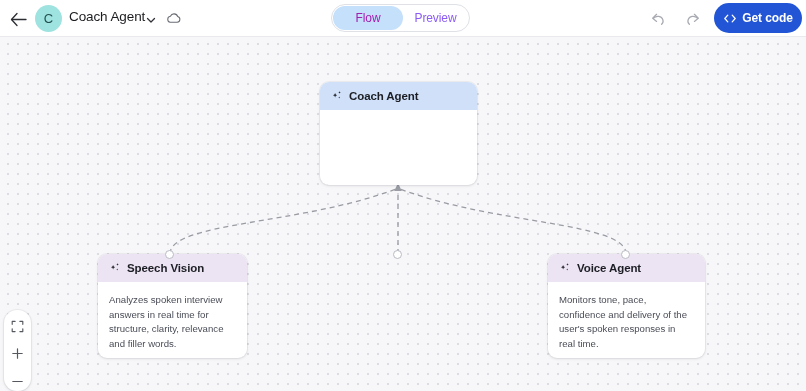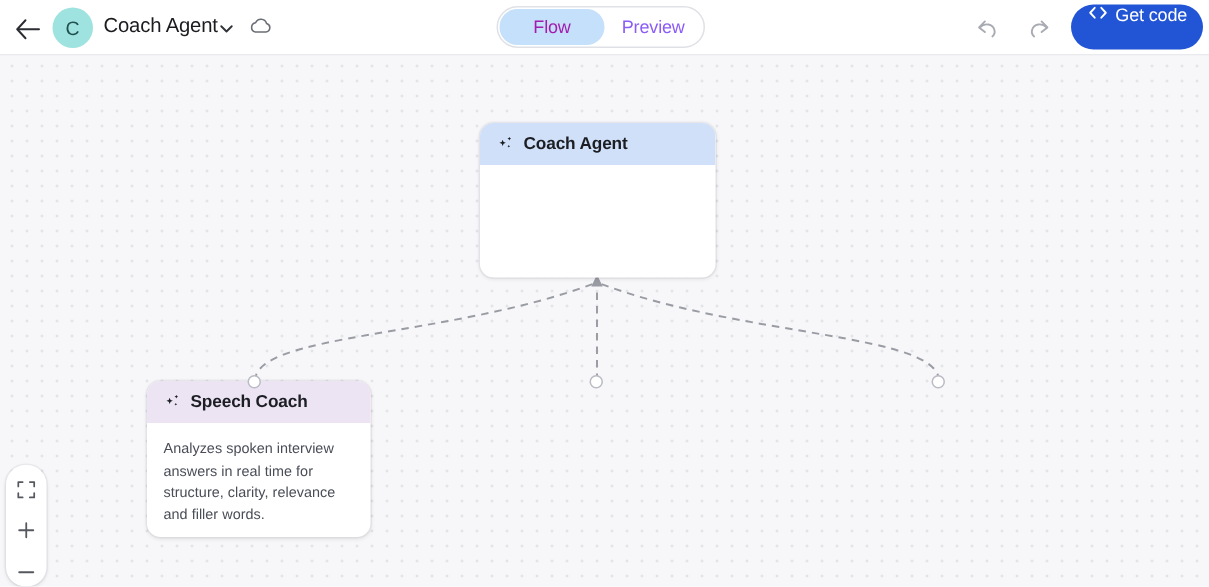--- a/index.html
+++ b/index.html
@@ -119,24 +119,25 @@
   .icon-btn.undo { left: 647px; }
   .icon-btn.redo { left: 683px; }
 
   .getcode {
     position: absolute;
     left: 714px; top: 3px;
     width: 88px; height: 30px;
     border-radius: 15px;
     background: #2255d6;
     display: flex;
-    align-items: flex-start;
+    align-items: center;
     justify-content: center;
     gap: 5px;
     cursor: pointer;
+    font-weight: bold;
   }
   .getcode-label {
     font-size: 12px;
     color: #ffffff;
     letter-spacing: -0.1px;
   }
   .code-icon { display: block; }
 
   
   .canvas {
@@ -319,28 +320,39 @@
     </div>
 
     <div class="handle" style="left:165px; top:213px;"></div>
     <div class="node" style="left:98px; top:217px; width:149px; height:104px;">
       <div class="node-header purple">
         <svg class="spark-icon" width="12" height="12" viewBox="0 0 12 12" fill="none">
           <path d="M4.1 3.1l.62 1.52 1.52.62-1.52.62-.62 1.52-.62-1.52L1.96 5.24l1.52-.62z" fill="#1c1e24"></path>
           <path d="M8.55 1.2l.35.88.88.35-.88.35-.35.88-.35-.88-.88-.35.88-.35z" fill="#1c1e24"></path>
           <path d="M8.2 6.6l.26.64.64.26-.64.26-.26.64-.26-.64L7.3 7.5l.64-.26z" fill="#1c1e24"></path>
         </svg>
-        <span class="node-title">Speech Coach</span>
+        <span class="node-title">Speech Vision</span>
       </div>
       <div class="node-body">Analyzes spoken interview answers in real time for structure, clarity, relevance and filler words.</div>
     </div>
 
     <div class="handle" style="left:393px; top:213px;"></div>
 
     <div class="handle" style="left:621px; top:213px;"></div>
+    <div class="node" style="left:548px; top:217px; width:157px; height:104px;">
+      <div class="node-header purple">
+        <svg class="spark-icon" width="12" height="12" viewBox="0 0 12 12" fill="none">
+          <path d="M4.1 3.1l.62 1.52 1.52.62-1.52.62-.62 1.52-.62-1.52L1.96 5.24l1.52-.62z" fill="#1c1e24"></path>
+          <path d="M8.55 1.2l.35.88.88.35-.88.35-.35.88-.35-.88-.88-.35.88-.35z" fill="#1c1e24"></path>
+          <path d="M8.2 6.6l.26.64.64.26-.64.26-.26.64-.26-.64L7.3 7.5l.64-.26z" fill="#1c1e24"></path>
+        </svg>
+        <span class="node-title">Voice Agent</span>
+      </div>
+      <div class="node-body">Monitors tone, pace, confidence and delivery of the user's spoken responses in real time.</div>
+    </div>
 
   </div>
 
   <div class="zoomctl">
     <div class="zoomctl-btn">
       <svg width="13" height="13" viewBox="0 0 13 13" fill="none">
         <path d="M1.2 4.3V1.4h2.9" stroke="#55585f" stroke-width="1.15" stroke-linecap="round" stroke-linejoin="round"></path>
         <path d="M8.9 1.4h2.9v2.9" stroke="#55585f" stroke-width="1.15" stroke-linecap="round" stroke-linejoin="round"></path>
         <path d="M11.8 8.7v2.9H8.9" stroke="#55585f" stroke-width="1.15" stroke-linecap="round" stroke-linejoin="round"></path>
         <path d="M4.1 11.6H1.2V8.7" stroke="#55585f" stroke-width="1.15" stroke-linecap="round" stroke-linejoin="round"></path>

